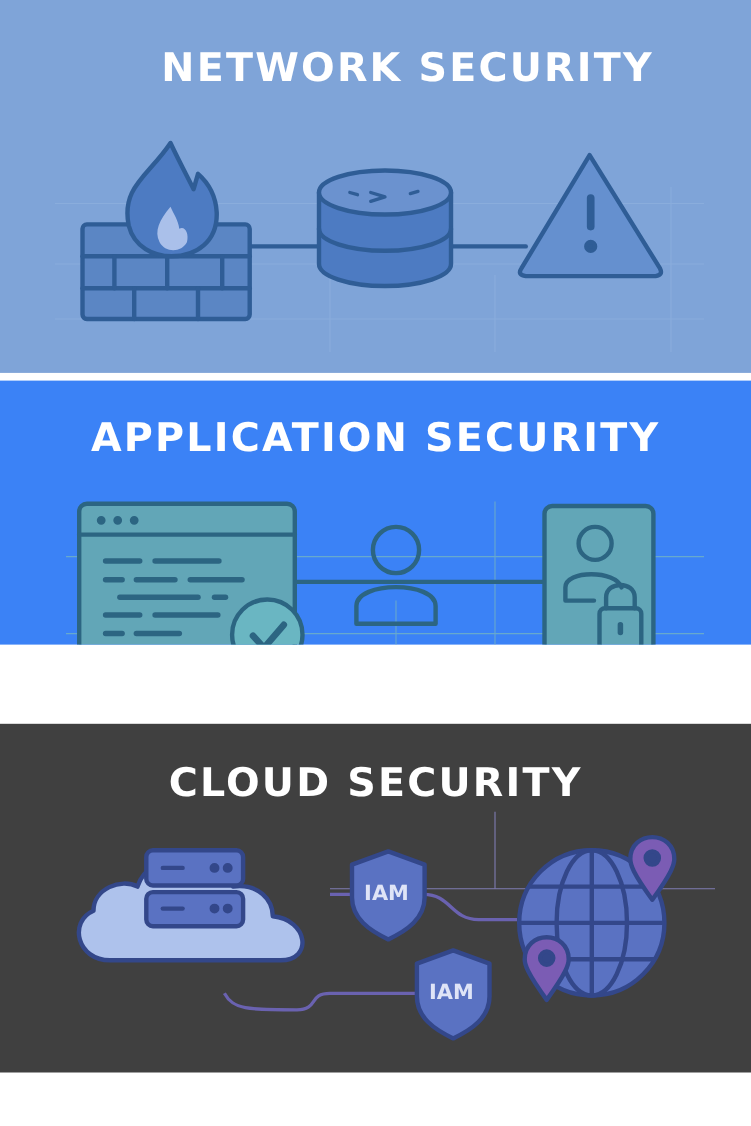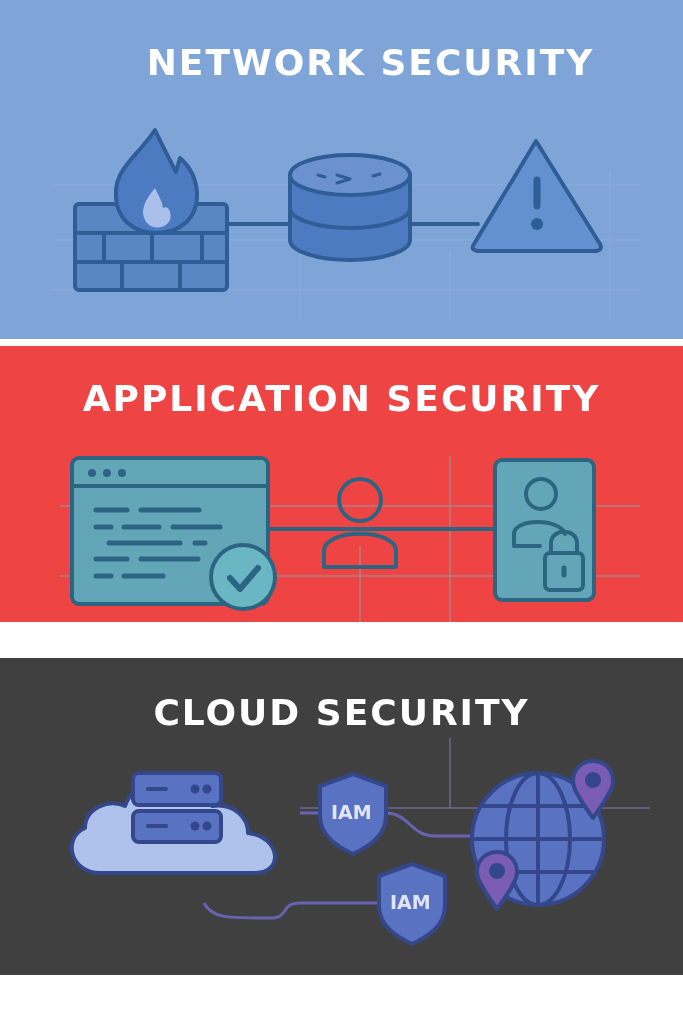--- a/index.html
+++ b/index.html
@@ -1,19 +1,19 @@
 <!DOCTYPE html>
 <html><head>
 <meta charset="utf-8">
 <style>
   html, body { margin:0; padding:0; background:#ffffff; }
   body { width:683px; height:1024px; position:relative; overflow:hidden; font-family:"DejaVu Sans", sans-serif; }
   .panel { position:absolute; left:0; width:683px; overflow:hidden; }
   .p1 { top:0; height:339px; background:#7fa4d8; }
-  .p2 { top:346px; height:276px; background:#ef4444; }
+  .p2 { top:346px; height:240px; background:#3b82f6; }
   .p3 { top:658px; height:317px; background:#404040; }
   .title { position:absolute; left:0; width:100%; text-align:center; color:#ffffff; font-weight:bold; font-size:36px; letter-spacing:2px; }
   .p1 .title { top:42px;padding-left:29px; }
   .p2 .title { top:32px; }
   .p3 .title { top:34px; }
   svg { position:absolute; left:0; top:0; }
 </style>
 </head>
 <body>
 

